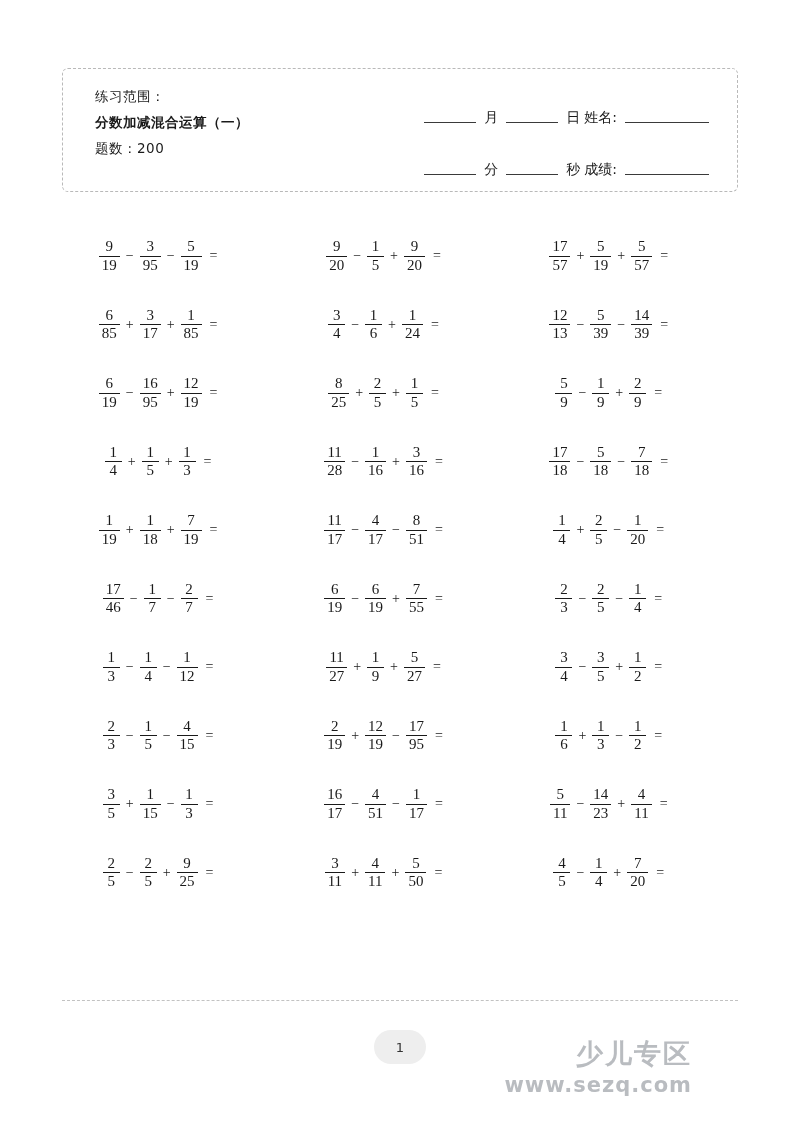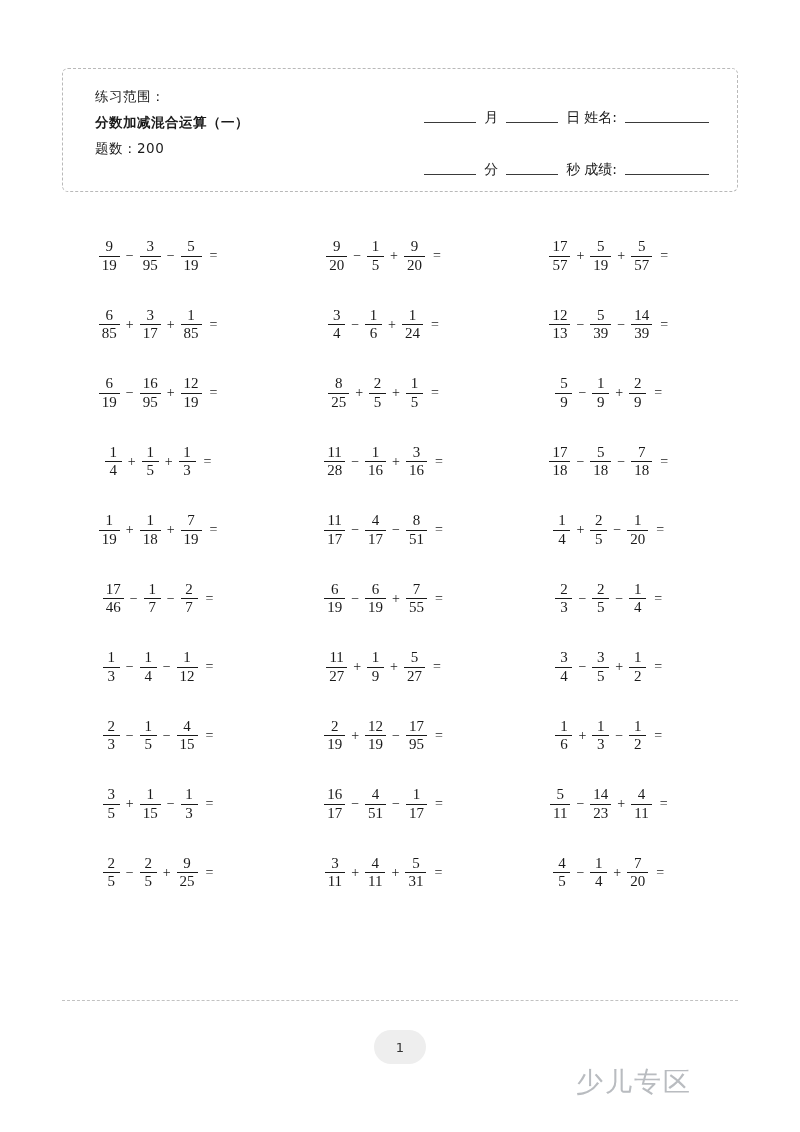--- a/index.html
+++ b/index.html
@@ -159,21 +159,21 @@
     position: absolute;
     right: 36px;
     bottom: 34px;
     text-align: right;
     color: #b9bcc0;
     user-select: none;
   }
   .watermark .wm-top {
     font-family: "DejaVu Sans", sans-serif;
     font-size: 27px;
-    font-weight: normal;
+    font-weight: bold;
     letter-spacing: 2px;
     line-height: 32px;
   }
   .watermark .wm-bottom {
     font-family: "DejaVu Sans", sans-serif;
     font-size: 21px;
     font-weight: bold;
     letter-spacing: 1px;
     line-height: 26px;
     margin-top: 2px;
@@ -866,21 +866,21 @@
           <span class="op">+</span>
           <span class="frac">
             <span class="num">4</span>
             <span class="bar"></span>
             <span class="den">11</span>
           </span>
           <span class="op">+</span>
           <span class="frac">
             <span class="num">5</span>
             <span class="bar"></span>
-            <span class="den">31</span>
+            <span class="den">50</span>
           </span>
           <span class="eq">=</span>
           <span style="display: inline-block; width: 34px; height: 18px;"></span>
         </div>
       </div>
       <div class="cell">
         <div class="expr">
           <span class="frac">
             <span class="num">4</span>
             <span class="bar"></span>
@@ -901,15 +901,16 @@
           <span class="eq">=</span>
           <span style="display: inline-block; width: 34px; height: 18px;"></span>
         </div>
       </div>
     </div>
 
   <div class="footer-rule"></div>
   <div class="page-num">1</div>
   <div class="watermark">
     <div class="wm-top">少儿专区</div>
+    <div class="wm-bottom">www.sezq.com</div>
   </div>
 
 </div>
 
 </body></html>

